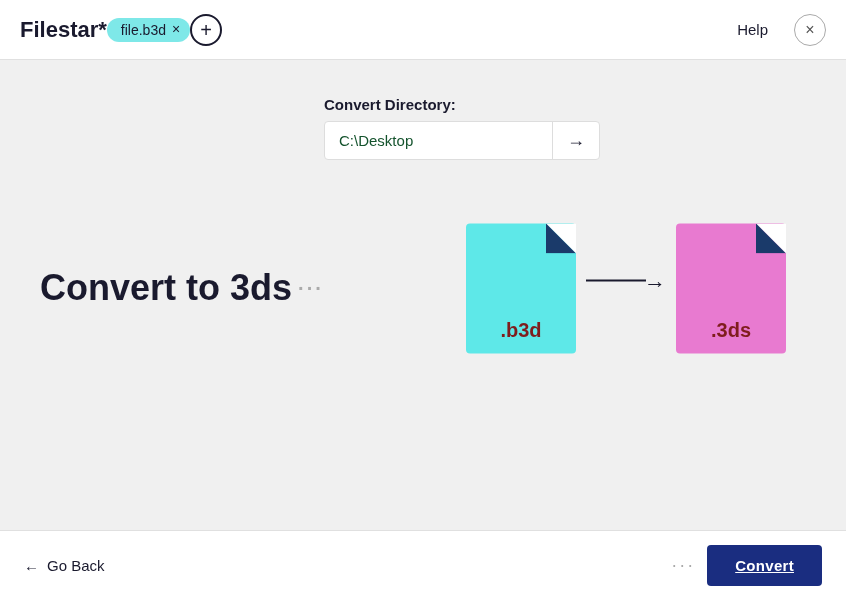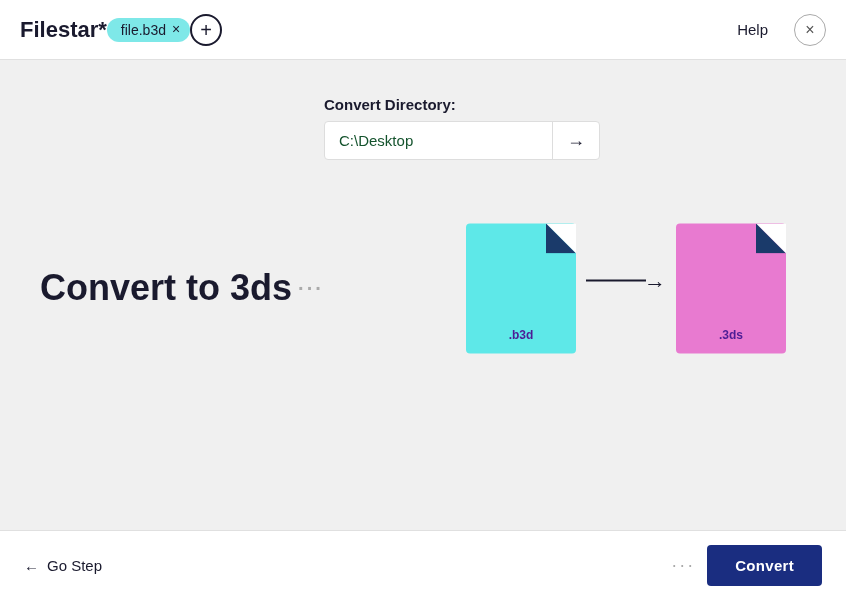--- a/index.html
+++ b/index.html
@@ -219,23 +219,23 @@
       width: 30px;
       height: 30px;
       background: #1a3a6a;
       clip-path: polygon(0 0, 100% 100%, 0 100%);
     }
     .file-label {
       position: absolute;
       bottom: 12px;
       left: 50%;
       transform: translateX(-50%);
-      font-size: 12px;
+      font-size: 20px;
       font-weight: 600;
-      color: #4c1d95;
+      color: #7f1d1d;
       white-space: nowrap;
     }
 
     .arrow-connector {
       display: flex;
       align-items: center;
       margin: 0 10px;
       margin-bottom: 16px;
     }
     .arrow-line {
@@ -299,20 +299,21 @@
     .convert-btn {
       padding: 12px 28px;
       border: none;
       background: #1a2d80;
       border-radius: 4px;
       font-size: 15px;
       font-weight: 700;
       color: #fff;
       cursor: pointer;
       letter-spacing: 0.3px;
+      text-decoration: underline;
     }
   </style>
 </head>
 <body>
 
 <header class="header">
   <div class="header-left">
     <span class="app-title">
       <span>Filestar</span><span style="color:#1a1a2e;">*</span>
     </span>
@@ -365,19 +366,19 @@
         <div class="file-corner-folded-pink"></div>
         <span class="file-label">.3ds</span>
       </div>
     </div>
   </div>
 </main>
 
 <footer class="footer">
   <button class="go-back-btn">
     <span>←</span>
-    <span>Go Step</span>
+    <span>Go Back</span>
   </button>
   <div class="footer-right">
     <button class="more-dots-btn">···</button>
     <button class="convert-btn">Convert</button>
   </div>
 </footer>
 
 </body></html>

